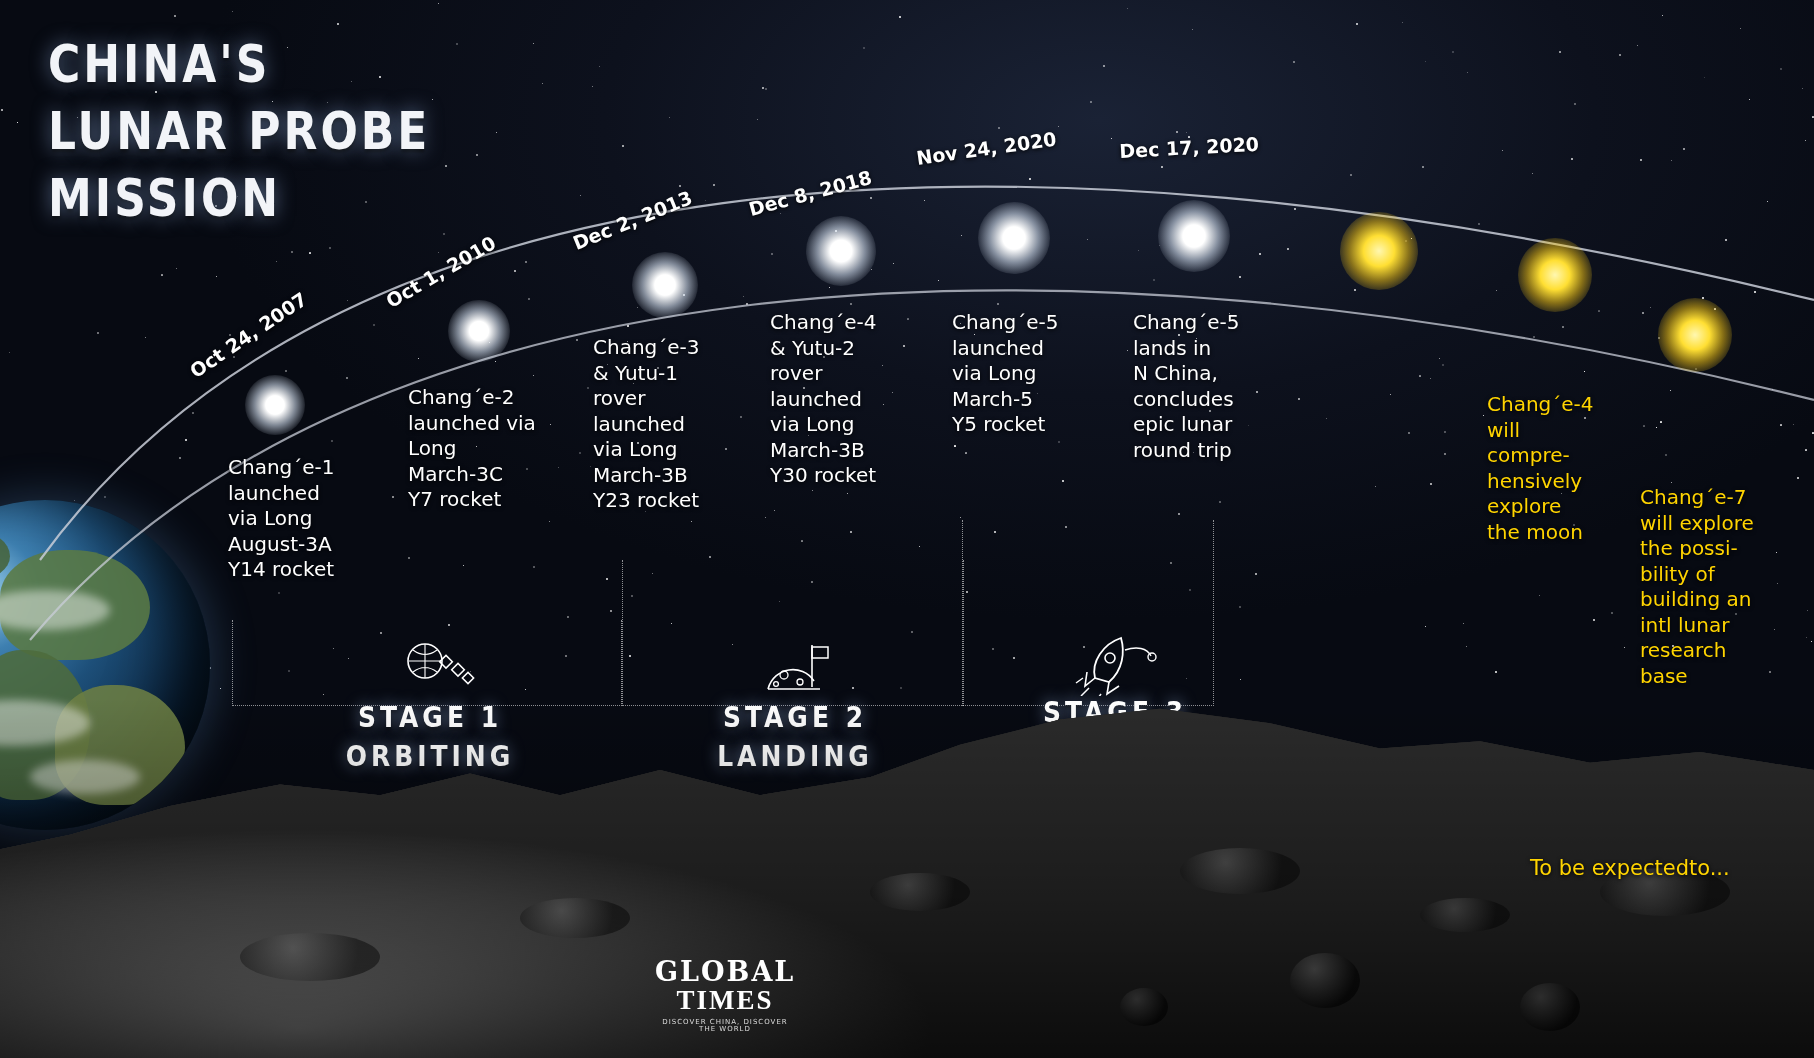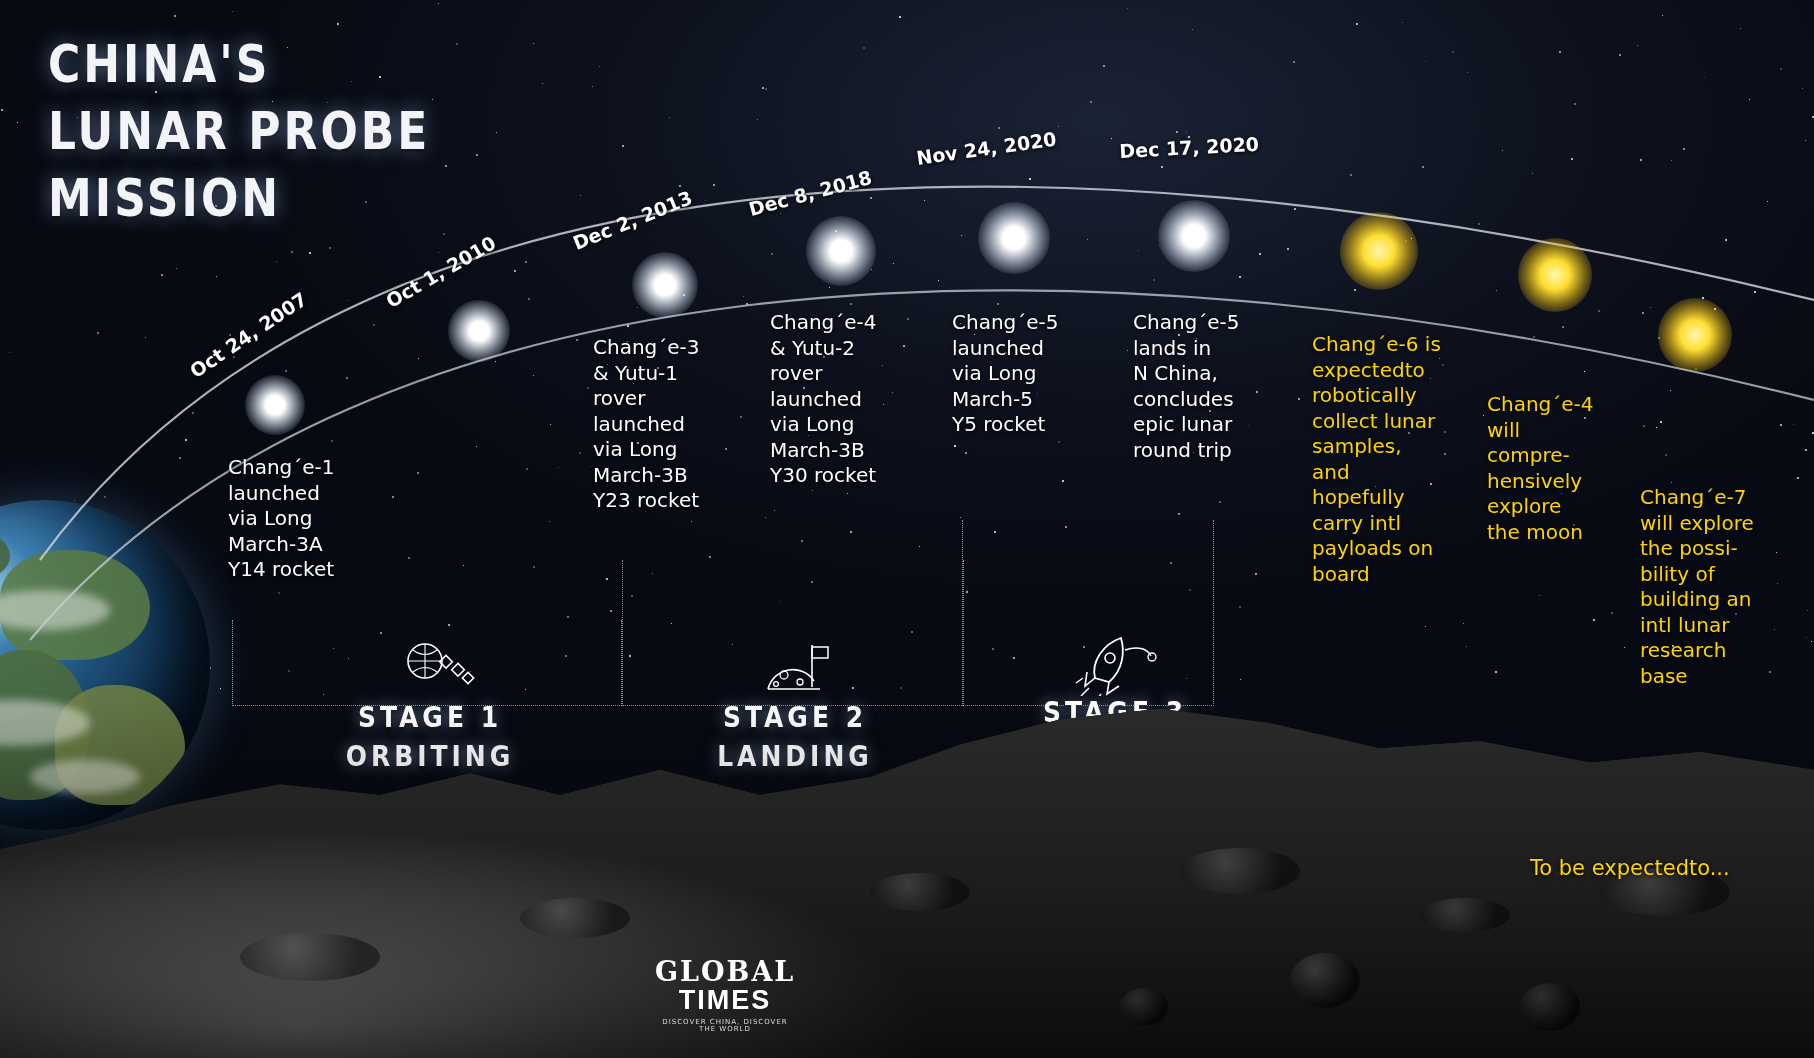--- a/index.html
+++ b/index.html
@@ -95,21 +95,21 @@
 
   .tbc{
     position:absolute;color:#ffd400;font-size:21px;text-shadow:0 1px 4px #000;
   }
 
   
   .logo{
     position:absolute;color:#fff;text-align:center;line-height:1;
   }
   .logo .l1{font-size:27px;font-weight:bold;letter-spacing:2px;font-family:"DejaVu Serif", serif;}
-  .logo .l2{font-size:27px;font-weight:bold;letter-spacing:2px;font-family:Liberation Sans, sans-serif;margin-top:2px;}
+  .logo .l2{font-size:27px;font-weight:bold;letter-spacing:2px;font-family:Liberation Serif, serif;margin-top:2px;}
   .logo .l3{font-size:7px;letter-spacing:1px;margin-top:5px;color:#ddd;}
   .credits{
     position:absolute;color:#fff;font-size:19px;line-height:26px;white-space:pre-line;
     text-shadow:0 1px 3px #000;
   }
 </style>
 </head>
 <body>
 
 <div id="stage">
@@ -456,25 +456,30 @@
     <div>CHINA'S</div>
     <div>LUNAR PROBE</div>
     <div>MISSION</div>
   </div>
 
   <div class="dot white" style="left:245px;top:375px;width:60px;height:60px;"></div>
   <div class="date" style="left:198px;top:360px;transform:rotate(-34deg);transform-origin:left bottom;">Oct 24, 2007</div>
   <div class="desc" style="left:228px;top:455px;width:160px;">Chang´e-1
 launched
 via Long
-March-3A
+August-3A
 Y14 rocket</div>
 
   <div class="dot white" style="left:448px;top:300px;width:62px;height:62px;"></div>
   <div class="date" style="left:393px;top:290px;transform:rotate(-30deg);transform-origin:left bottom;">Oct 1, 2010</div>
+  <div class="desc" style="left:408px;top:385px;width:170px;">Chang´e-2
+launched via
+Long
+March-3C
+Y7 rocket</div>
 
   <div class="dot white" style="left:632px;top:252px;width:66px;height:66px;"></div>
   <div class="date" style="left:578px;top:232px;transform:rotate(-22deg);transform-origin:left bottom;">Dec 2, 2013</div>
   <div class="desc" style="left:593px;top:335px;width:155px;">Chang´e-3
 &amp; Yutu-1
 rover
 launched
 via Long
 March-3B
 Y23 rocket</div>
@@ -500,30 +505,20 @@
   <div class="dot white" style="left:1158px;top:200px;width:72px;height:72px;"></div>
   <div class="date" style="left:1120px;top:140px;transform:rotate(-3deg);transform-origin:left bottom;">Dec 17, 2020</div>
   <div class="desc" style="left:1133px;top:310px;width:160px;">Chang´e-5
 lands in
 N China,
 concludes
 epic lunar
 round trip</div>
 
   <div class="dot yellow" style="left:1340px;top:212px;width:78px;height:78px;"></div>
-  <div class="desc yellow" style="left:1312px;top:332px;width:160px;">Chang´e-6 is
-expectedto
-robotically
-collect lunar
-samples,
-and
-hopefully
-carry intl
-payloads on
-board</div>
 
   <div class="dot yellow" style="left:1518px;top:238px;width:74px;height:74px;"></div>
   <div class="desc yellow" style="left:1487px;top:392px;width:140px;">Chang´e-4
 will
 compre-
 hensively
 explore
 the moon</div>
 
   <div class="dot yellow" style="left:1658px;top:298px;width:74px;height:74px;"></div>

